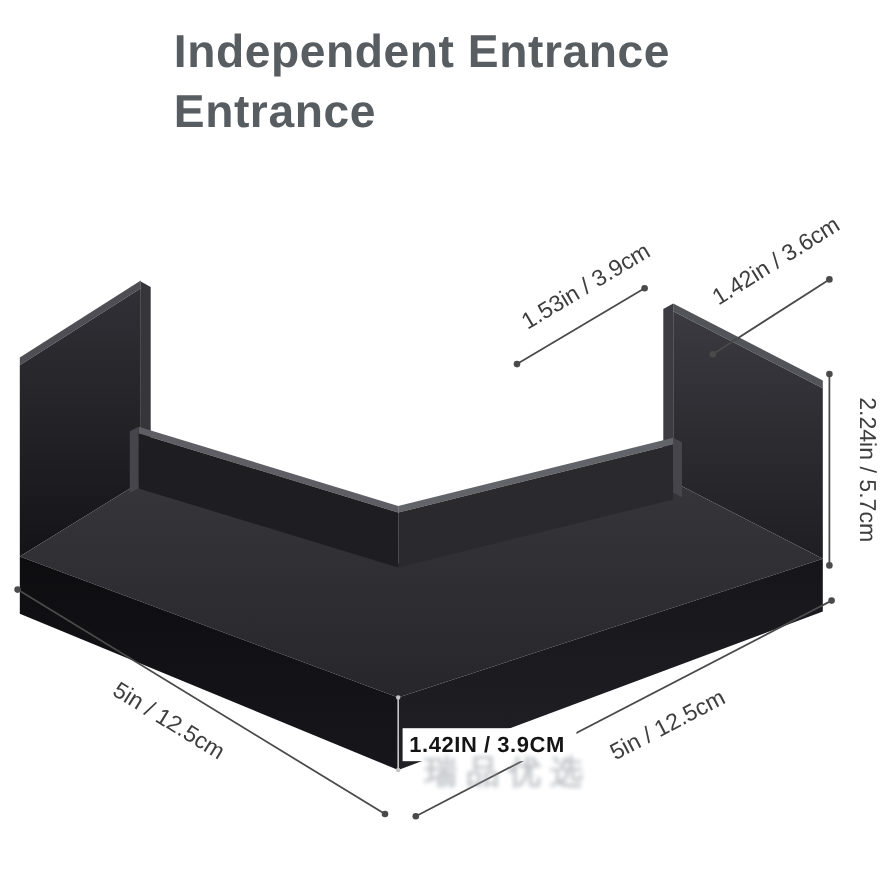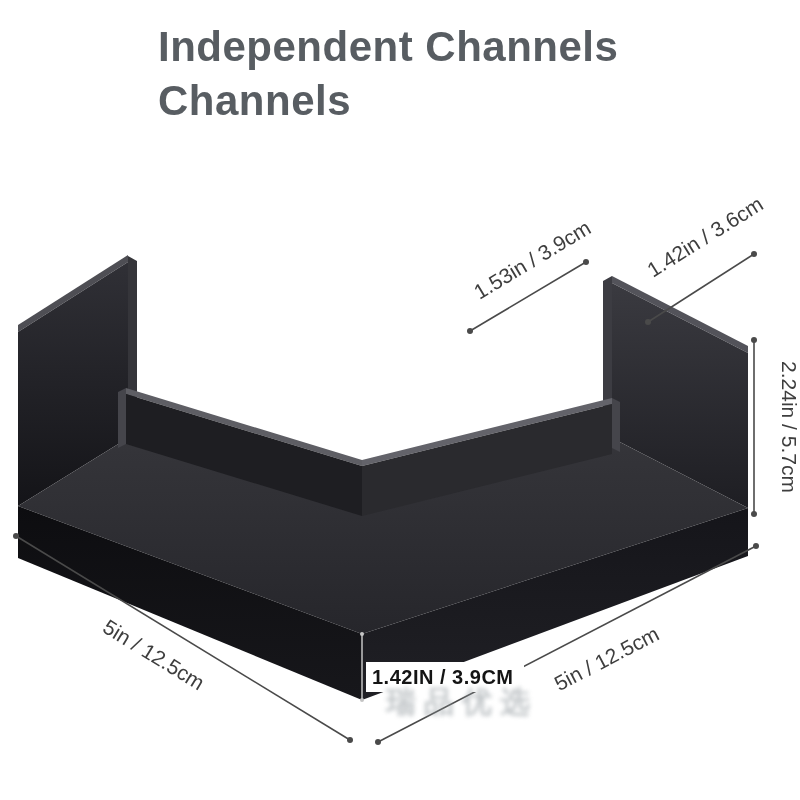--- a/index.html
+++ b/index.html
@@ -92,18 +92,18 @@
     <text class="dim-label" text-anchor="middle" transform="translate(610,665) rotate(-27.5)">5in / 12.5cm</text>
 
     <line class="dim-line-light" x1="362" y1="634" x2="362" y2="700"></line>
     <circle class="dim-dot-light" cx="362" cy="634" r="2"></circle>
     <circle class="dim-dot-light" cx="362" cy="700" r="2"></circle>
     <rect x="366" y="662" width="158" height="30" fill="#ffffff"></rect>
     <text class="dim-label-bold" x="372" y="684" text-anchor="start">1.42IN / 3.9CM</text>
   </svg>
 
   <header class="title">
-    <div>Independent Channels</div>
-    <div>Channels</div>
+    <div>Independent Entrance</div>
+    <div>Entrance</div>
   </header>
 
   <div class="watermark">瑞品优选</div>
 </div>
 
 </body></html>

